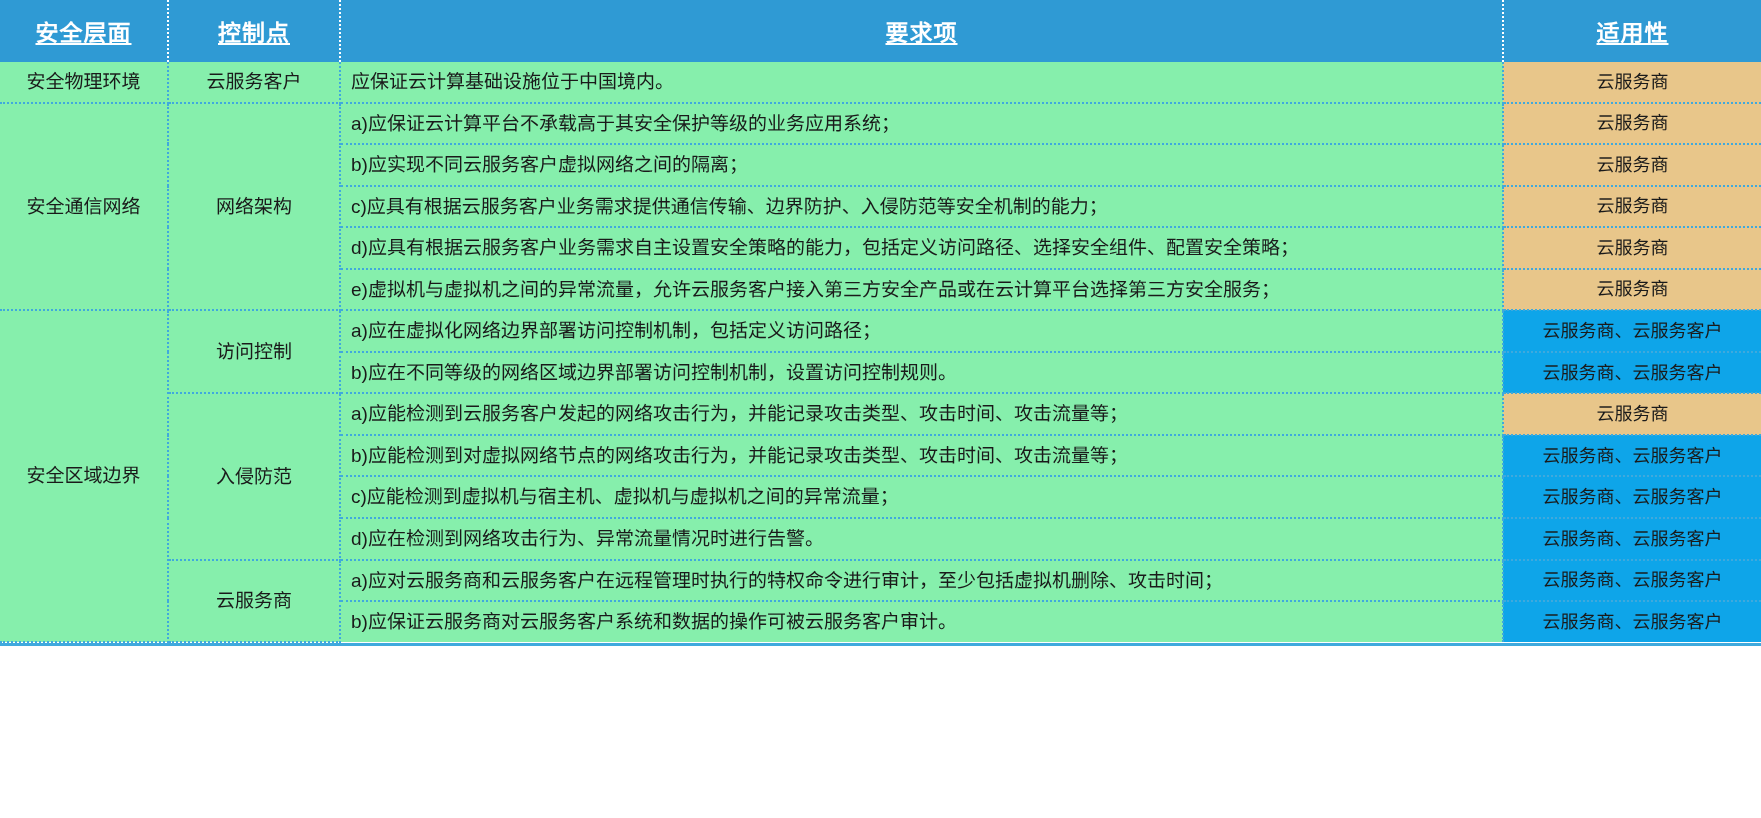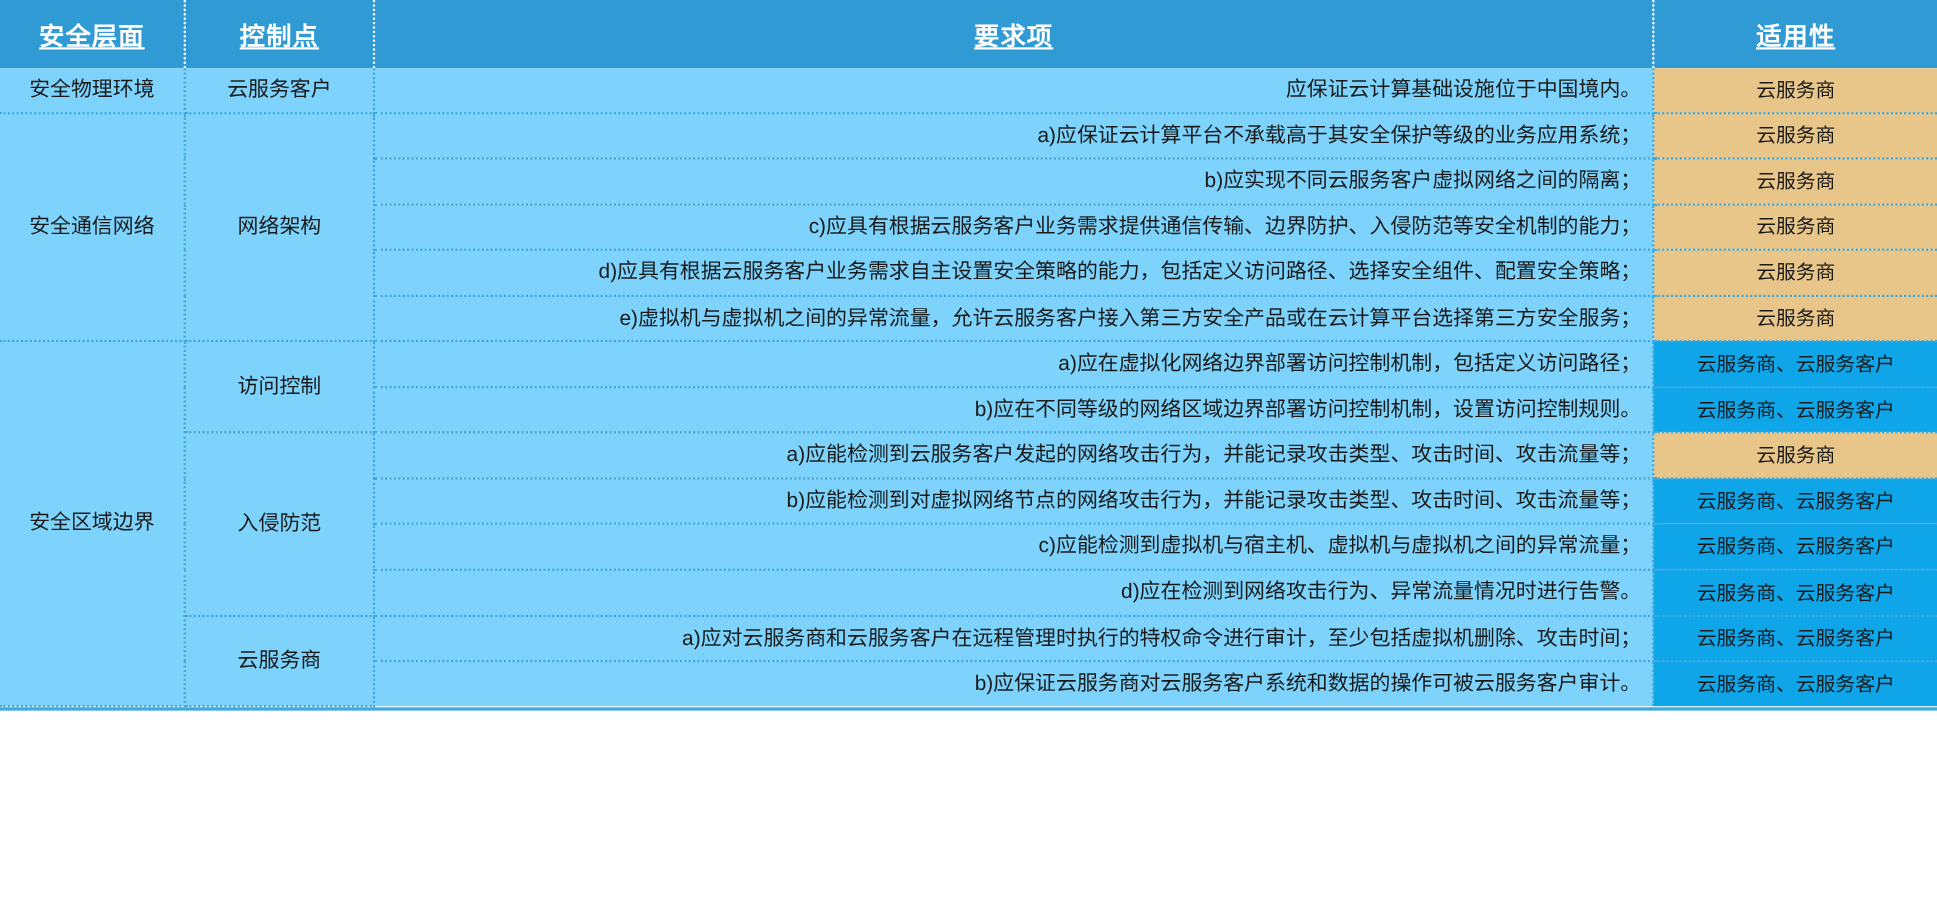--- a/index.html
+++ b/index.html
@@ -52,33 +52,33 @@
   }
 
   
   tbody td {
     font-size: 19px;
     vertical-align: middle;
     padding: 6px 10px;
     box-sizing: border-box;
     border-bottom: 2px dotted #3fa9dd;
     border-right: 2px dotted #3fa9dd;
-    background: #7dd3fc;
+    background: #86efac;
     line-height: 1.45;
   }
   tbody tr:last-child td {
     border-bottom: none;
   }
   tbody td.col-layer,
   tbody td.col-point {
     text-align: center;
     white-space: nowrap;
   }
   tbody td.col-req {
-    text-align: right;
+    text-align: left;
   }
   tbody td.col-apply {
     text-align: center;
     white-space: nowrap;
     border-right: none;
     font-size: 18px;
     margin-left: 16px;
   }
 
   

